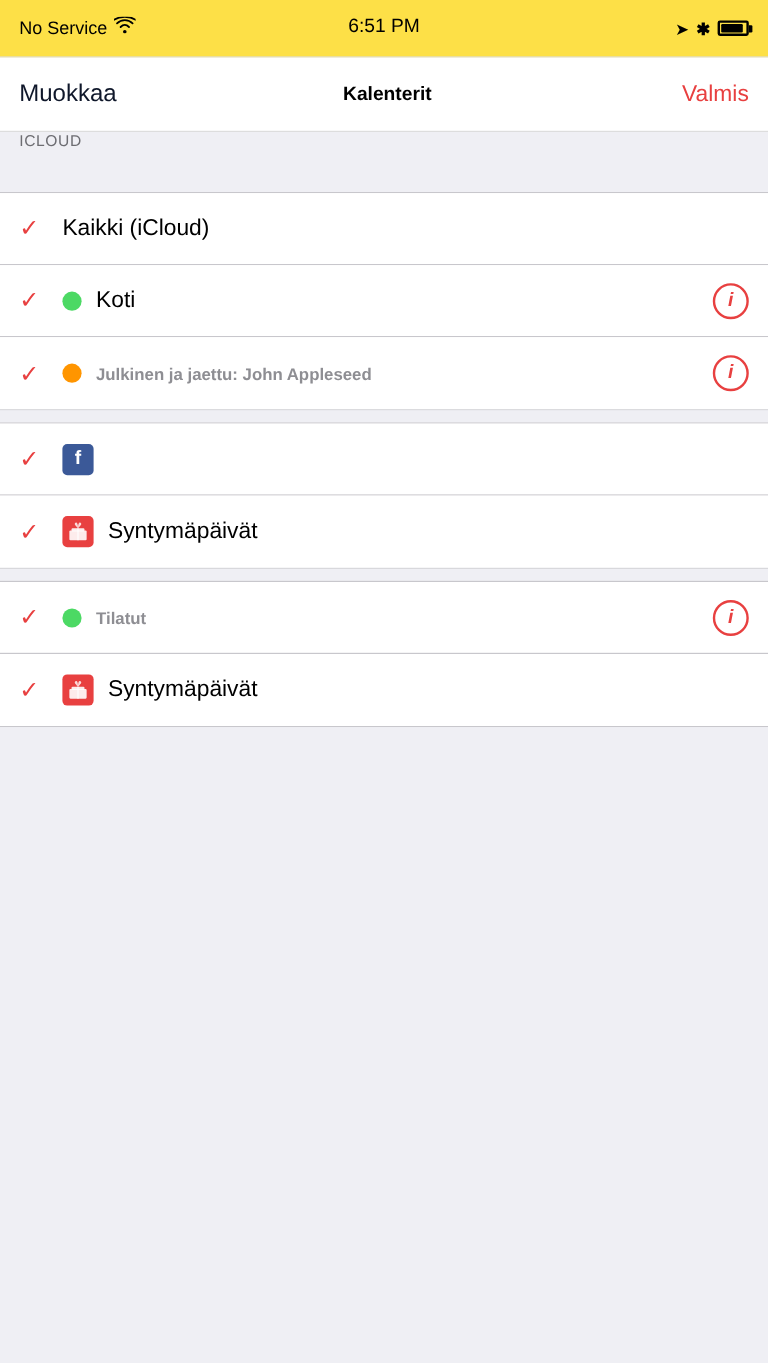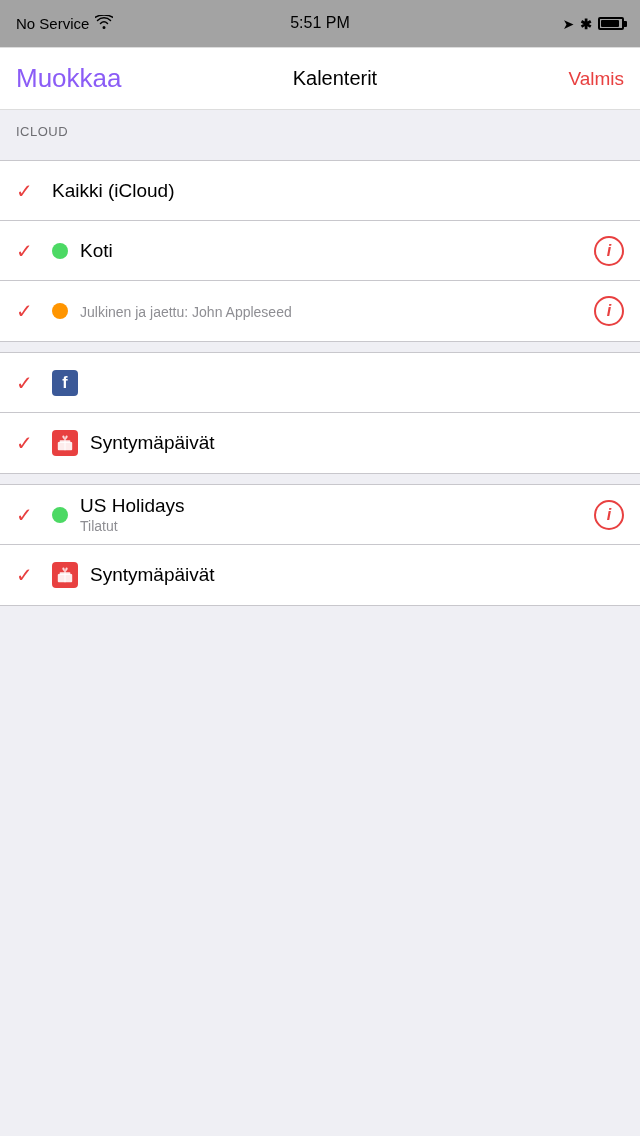--- a/index.html
+++ b/index.html
@@ -8,21 +8,21 @@
       width: 640px;
       min-height: 1136px;
       font-family: -apple-system, 'Helvetica Neue', Helvetica, Arial, sans-serif;
       background: #efeff4;
       color: #000;
     }
 
     
     .status-bar {
       height: 48px;
-      background: #a3a3a3;
+      background: #fde047;
       display: flex;
       align-items: center;
       justify-content: space-between;
       padding: 0 16px;
       border-bottom: 1px solid #ddd;
     }
     .status-left {
       display: flex;
       align-items: center;
       gap: 6px;
@@ -81,49 +81,49 @@
     .nav-bar {
       height: 62px;
       background: #fff;
       display: flex;
       align-items: center;
       justify-content: space-between;
       padding: 0 16px;
       border-bottom: 1px solid #ddd;
     }
     .nav-edit-btn {
-      font-size: 26px;
-      color: #8b5cf6;
+      font-size: 20px;
+      color: #0f172a;
       background: none;
       border: none;
       cursor: pointer;
       padding: 0;
     }
     .nav-title {
-      font-size: 20px;
-      font-weight: 400;
+      font-size: 16px;
+      font-weight: 700;
       color: #000;
     }
     .nav-done-btn {
       font-size: 19px;
       color: #e84040;
       background: none;
       border: none;
       cursor: pointer;
       padding: 0;
       font-weight: 500;
       margin-left: 20px;
     }
 
     
     .section-header {
       height: 50px;
       background: #efeff4;
       display: flex;
-      align-items: center;
+      align-items: flex-start;
       padding: 0 16px 8px 16px;
     }
     .section-header-text {
       font-size: 13px;
       font-weight: 500;
       color: #6d6d72;
       letter-spacing: 0.5px;
     }
 
     
@@ -204,20 +204,21 @@
       justify-content: flex-end;
     }
     .item-title {
       font-size: 19px;
       color: #000;
     }
     .item-subtitle {
       font-size: 14px;
       color: #8e8e93;
       margin-top: 1px;
+      font-weight: bold;
     }
 
     .info-btn {
       width: 30px;
       height: 30px;
       border-radius: 50%;
       border: 2px solid #e84040;
       display: flex;
       align-items: center;
       justify-content: center;
@@ -245,21 +246,21 @@
     <span style="font-size:16px;">
       
       <svg width="18" height="14" viewBox="0 0 18 14" fill="none">
         <path d="M9 11a1.5 1.5 0 110 3 1.5 1.5 0 010-3z" fill="#000"></path>
         <path d="M5.5 8.5C6.6 7.4 7.7 6.8 9 6.8s2.4.6 3.5 1.7" stroke="#000" stroke-width="1.5" fill="none" stroke-linecap="round"></path>
         <path d="M2.5 5.5C4.2 3.8 6.5 2.8 9 2.8s4.8 1 6.5 2.7" stroke="#000" stroke-width="1.5" fill="none" stroke-linecap="round"></path>
         <path d="M0 2.5C2.4 0.9 5.6 0 9 0s6.6.9 9 2.5" stroke="#000" stroke-width="1.5" fill="none" stroke-linecap="round"></path>
       </svg>
     </span>
   </div>
-  <div class="status-center">5:51 PM</div>
+  <div class="status-center">6:51 PM</div>
   <div class="status-right">
     <span style="font-size:14px; transform:rotate(0deg); display:inline-block;">➤</span>
     <span style="font-size:14px; font-weight:bold;">✱</span>
     <span class="battery-icon">
       <span class="battery-fill"></span>
     </span>
   </div>
 </div>
 
 <div class="nav-bar">
@@ -329,21 +330,20 @@
       </div>
     </div>
     <div class="section-spacer"></div>
     <div class="list-section">
       <div class="list-item">
         <div class="check-area">
           <span class="checkmark">✓</span>
         </div>
         <div class="color-dot" style="background: rgb(76, 217, 100);"></div>
         <div class="item-text-area">
-          <span class="item-title">US Holidays</span>
           <span class="item-subtitle">Tilatut</span>
         </div>
         <button class="info-btn">i</button>
       </div>
       <div class="list-item">
         <div class="check-area">
           <span class="checkmark">✓</span>
         </div>
         <div class="gift-icon">
           <svg width="18" height="18" viewBox="0 0 20 20" fill="none">

